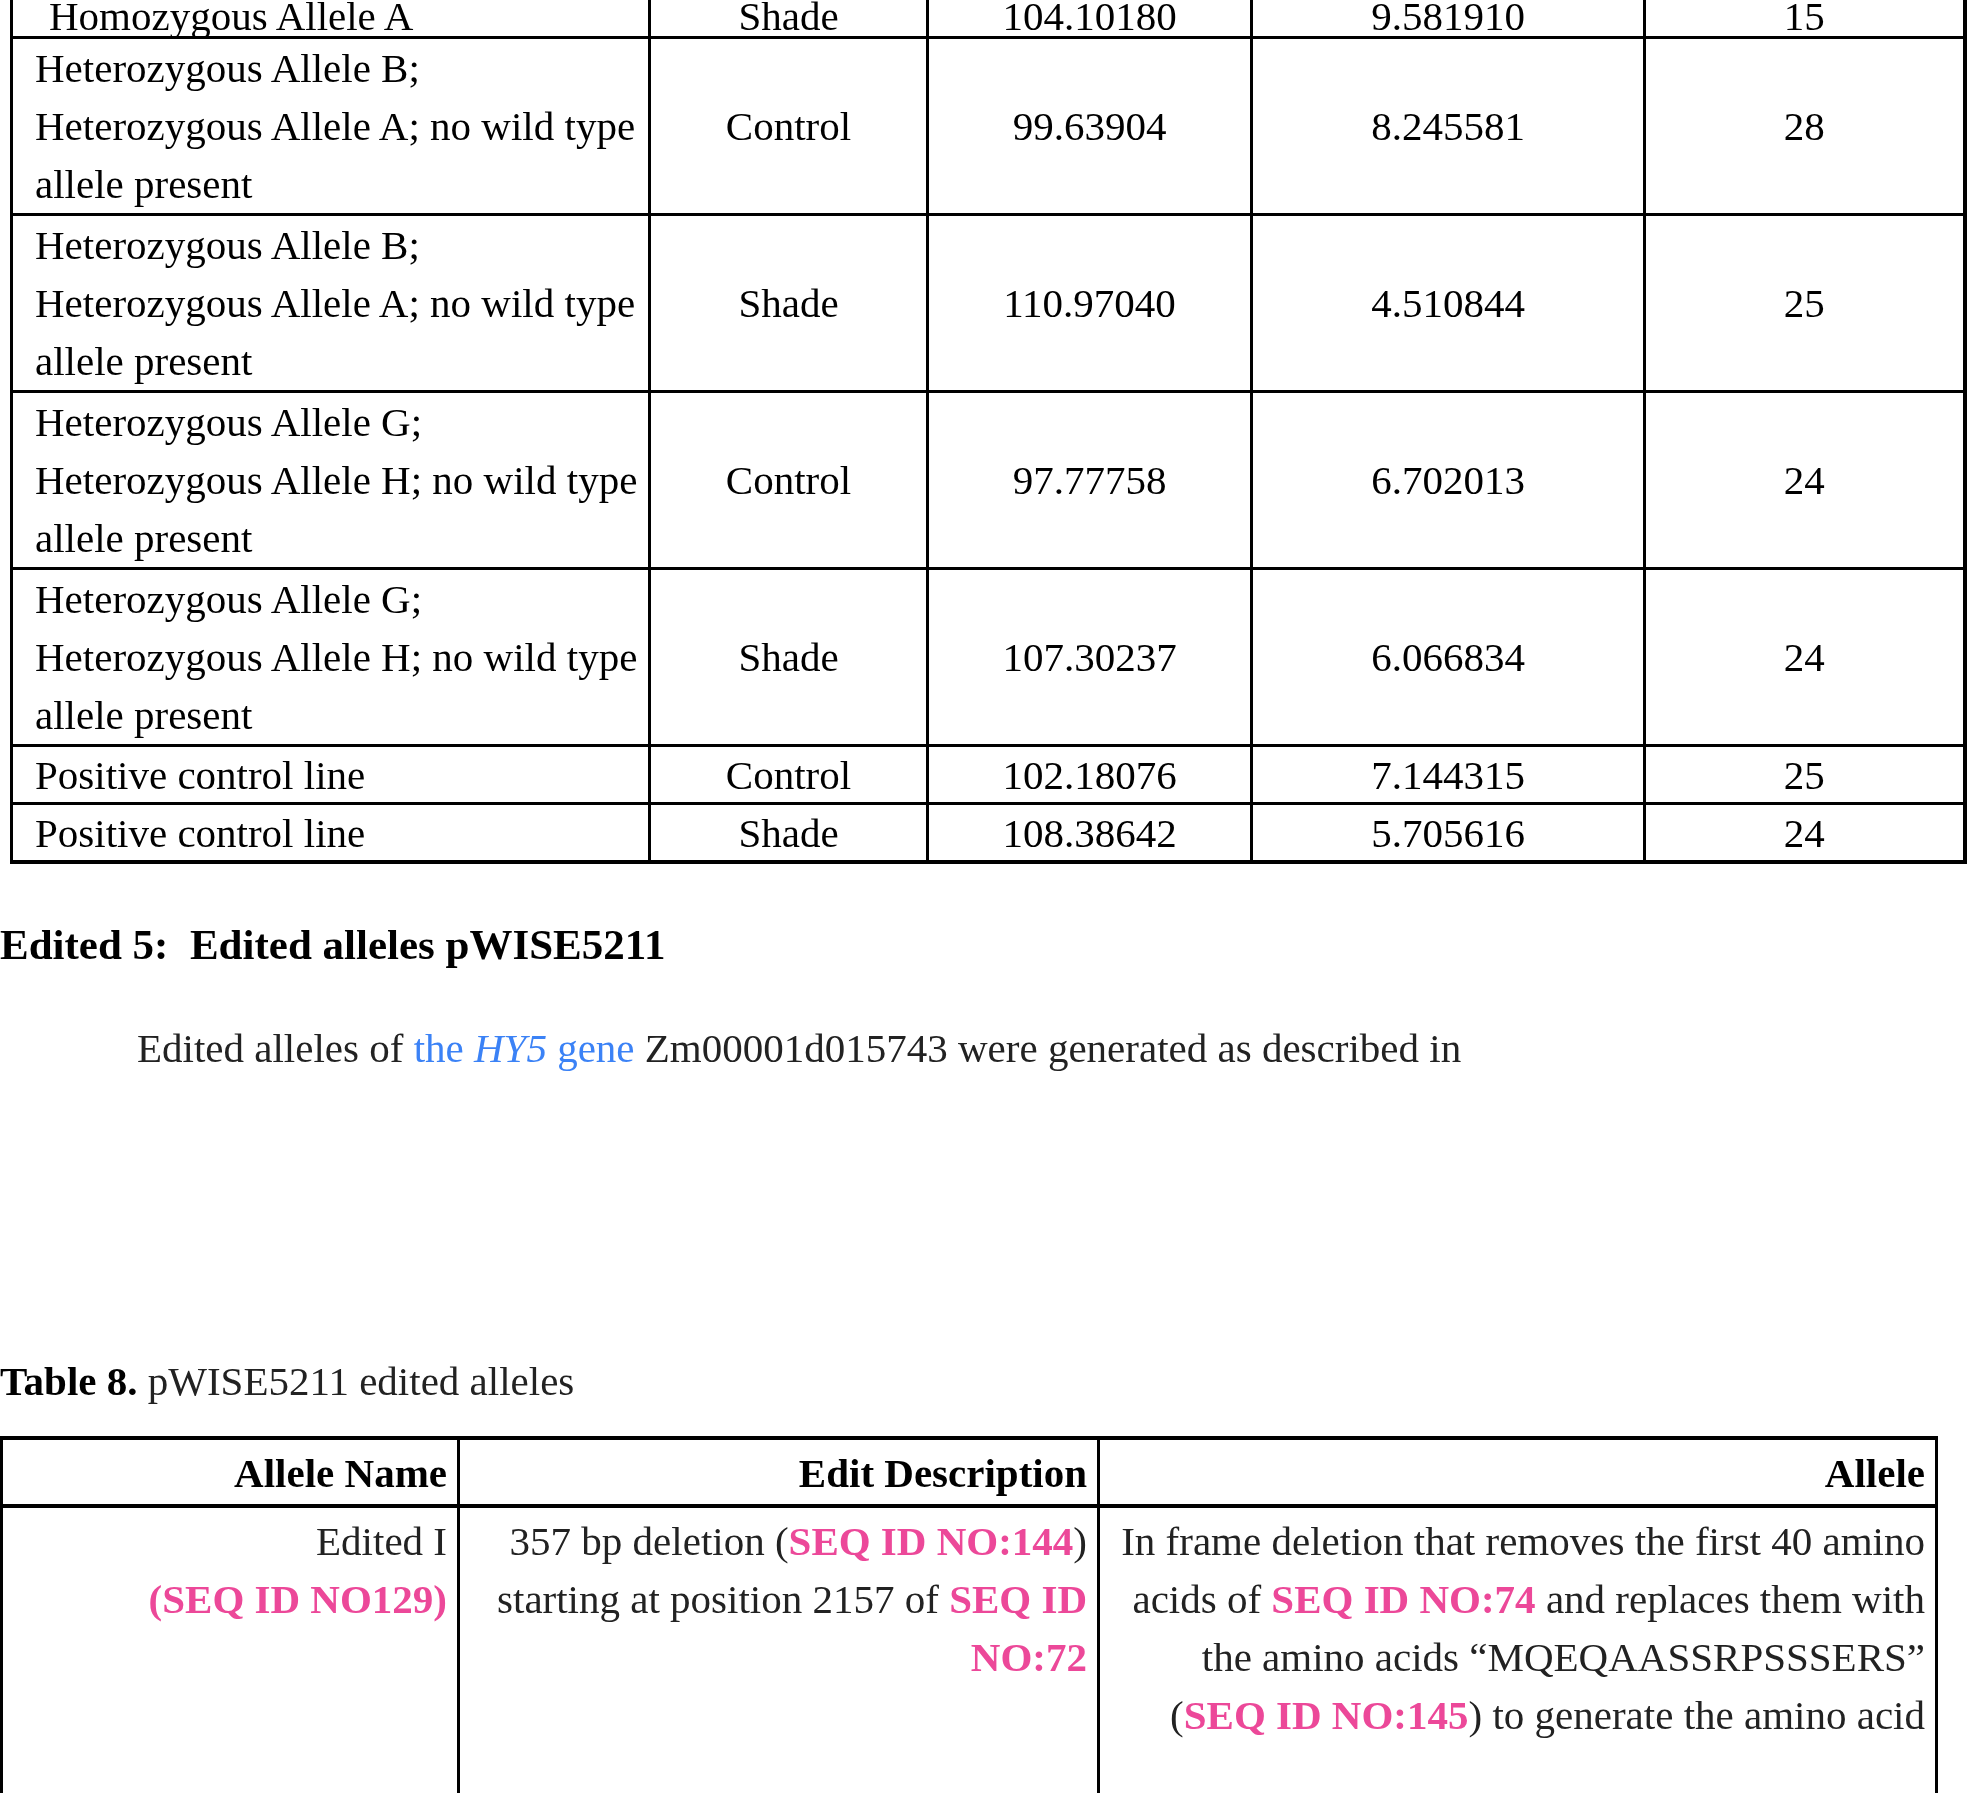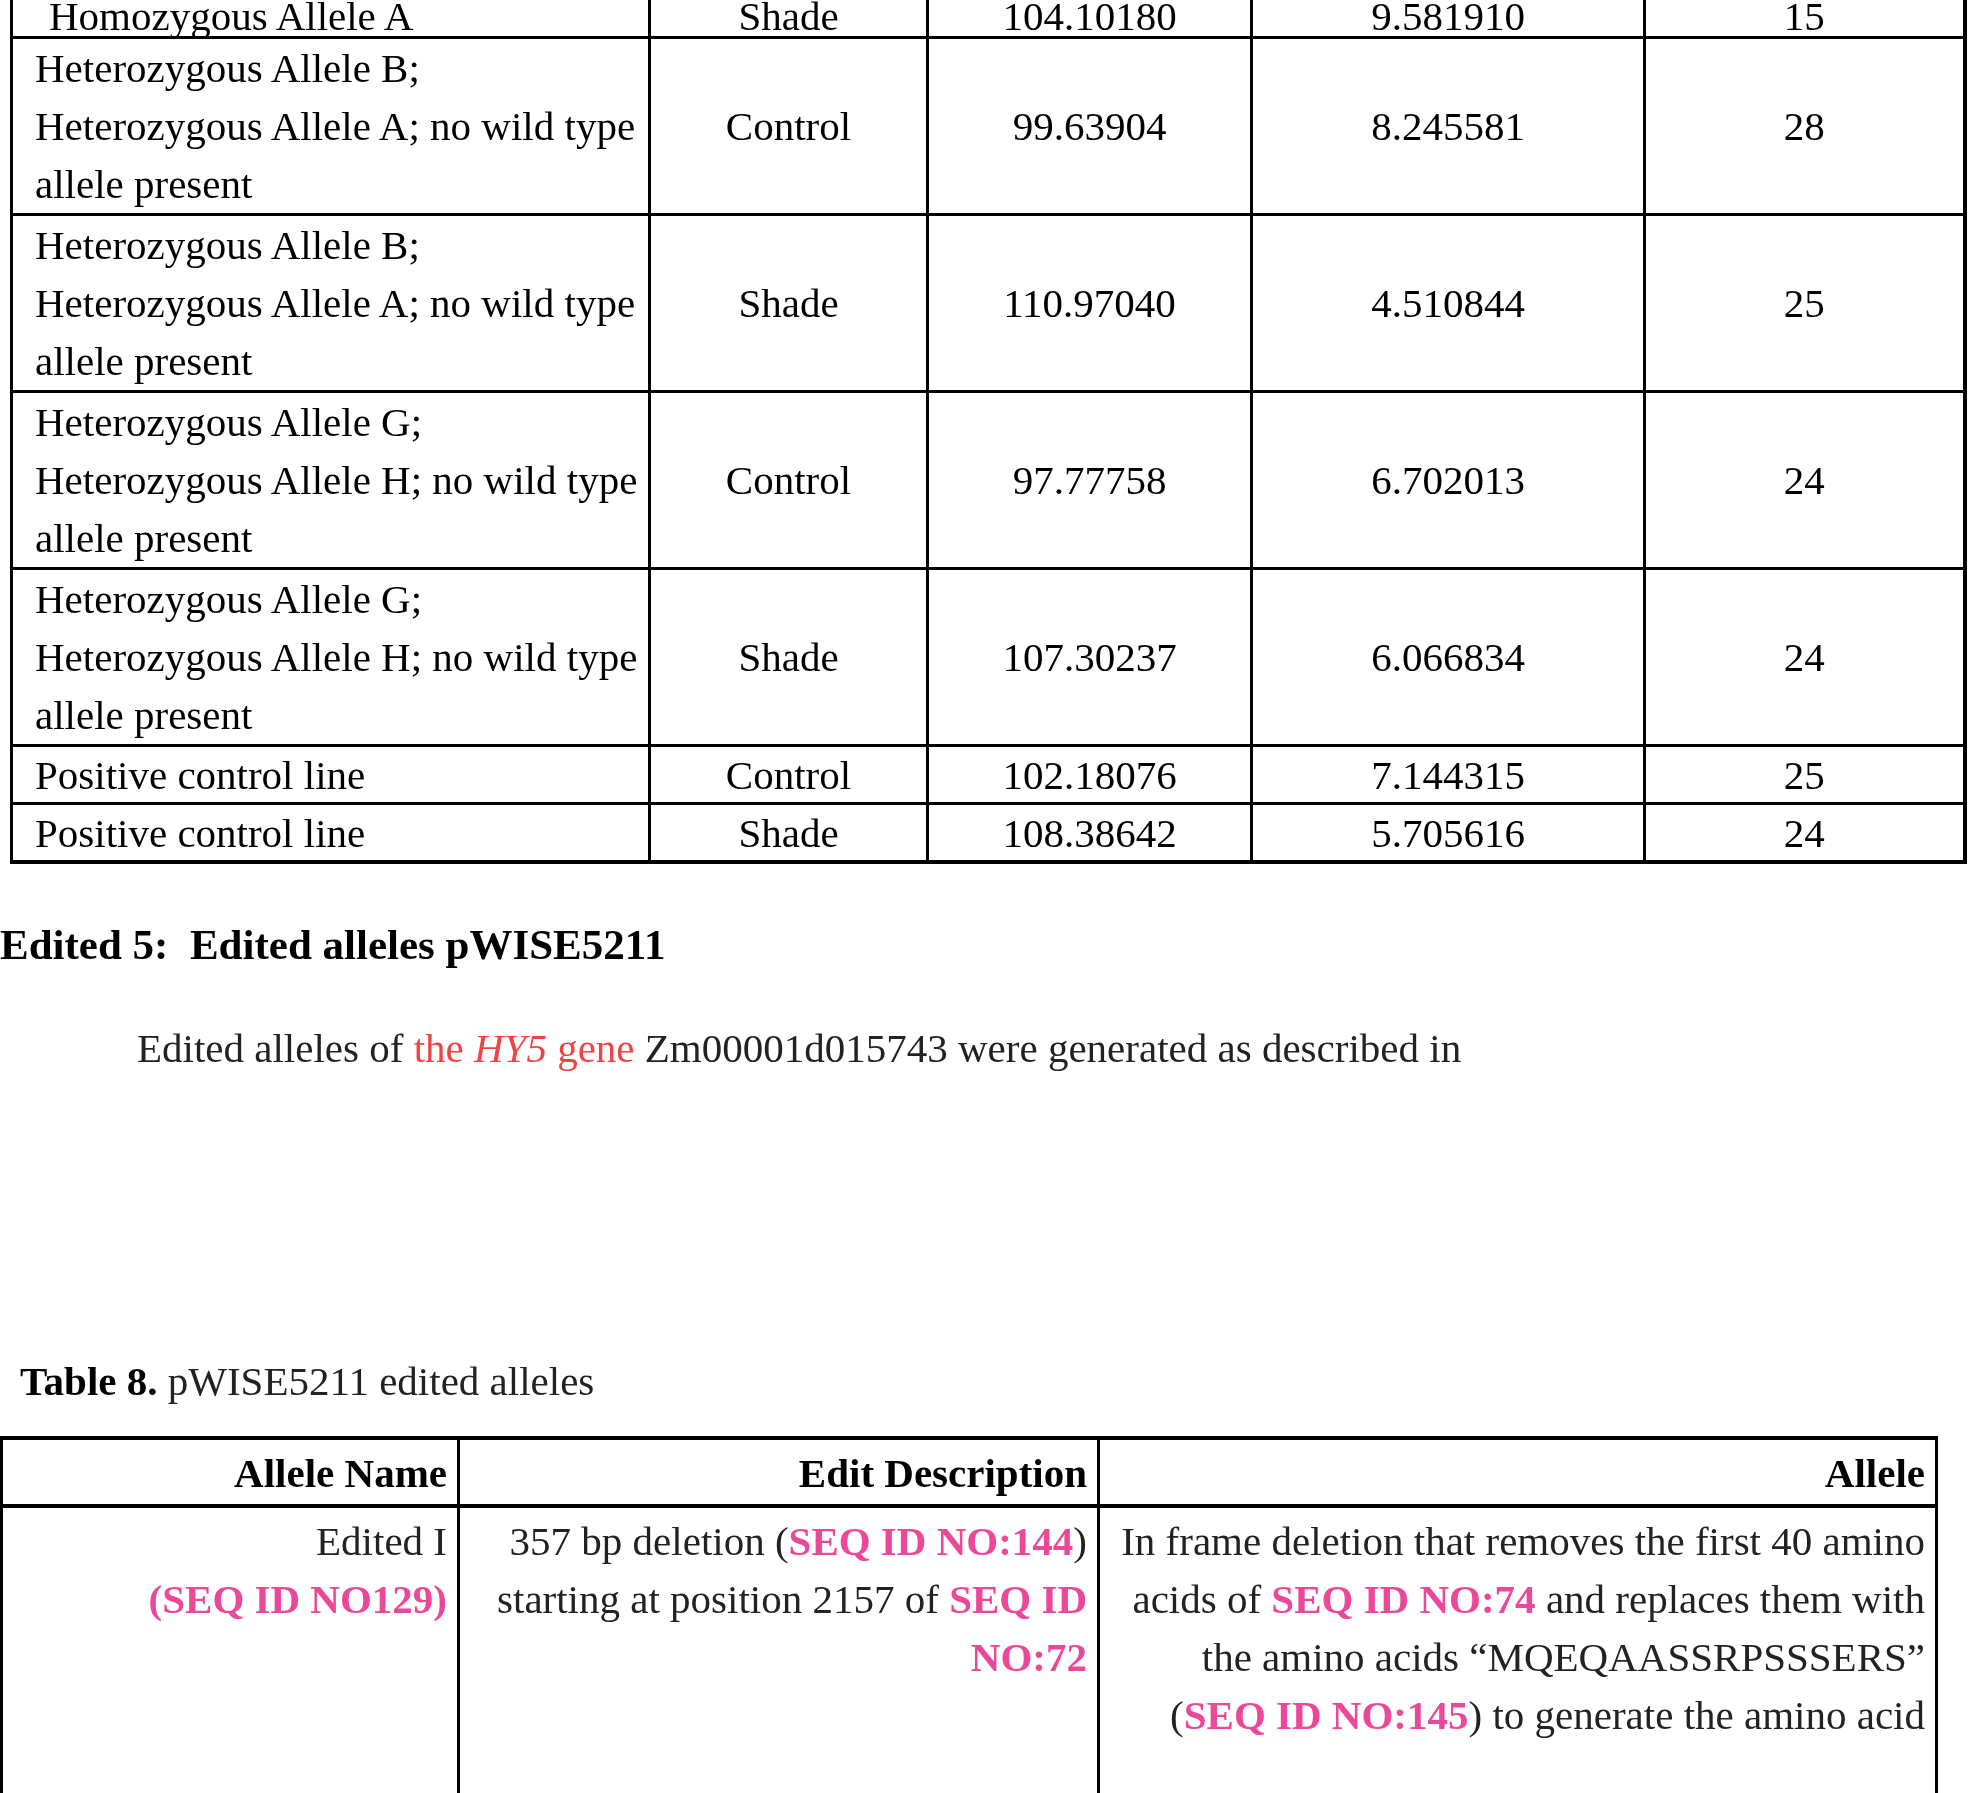--- a/index.html
+++ b/index.html
@@ -24,26 +24,26 @@
   .heading {
     position: absolute; left: 0; top: 920px; margin: 0;
     font-size: 43px; font-weight: bold; white-space: pre;
   }
   .para {
     position: absolute; left: 0; top: 1005px; width: 1960px;
     font-size: 41px; line-height: 86px; color: #222;
   }
   .para .line { display: block; white-space: nowrap; }
   .para .indent { padding-left: 137px; }
-  .para b, .para i, .para .dark { color: #ef4444; }
+  .para b, .para i, .para .dark { color: #3b82f6; }
 
   .caption {
     position: absolute; left: 0; top: 1357px; font-size: 41px; color: #222;
   }
-  .caption b { color: #000; margin-left: 20px; }
+  .caption b { color: #000; }
 
   .t8 {
     position: absolute; left: 0; top: 1436px; width: 1935px;
     border-collapse: collapse; table-layout: fixed;
     font-size: 41px; line-height: 58px;
   }
   .t8 th, .t8 td {
     border: 3px solid #000; text-align: right; vertical-align: top;
     padding: 4px 10px 0 12px; font-weight: normal; color: #222;
   }

